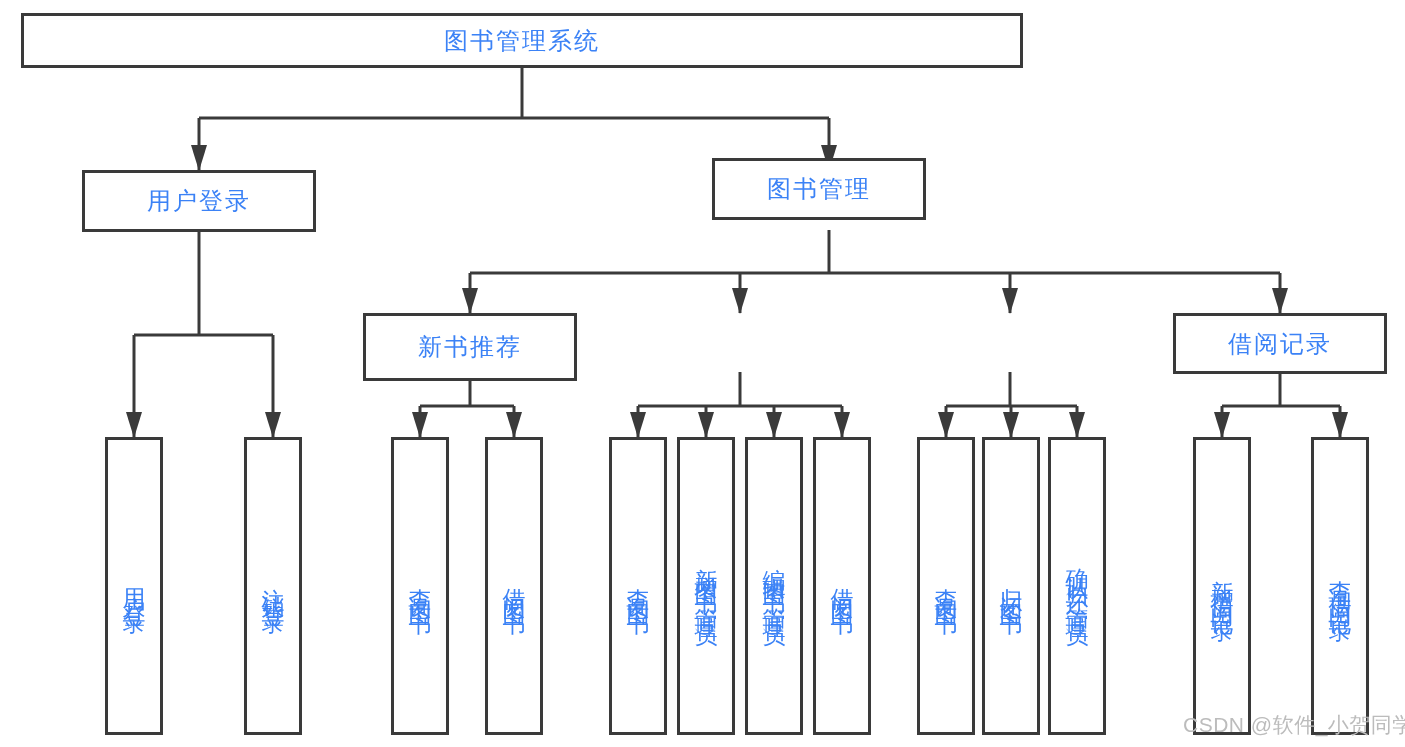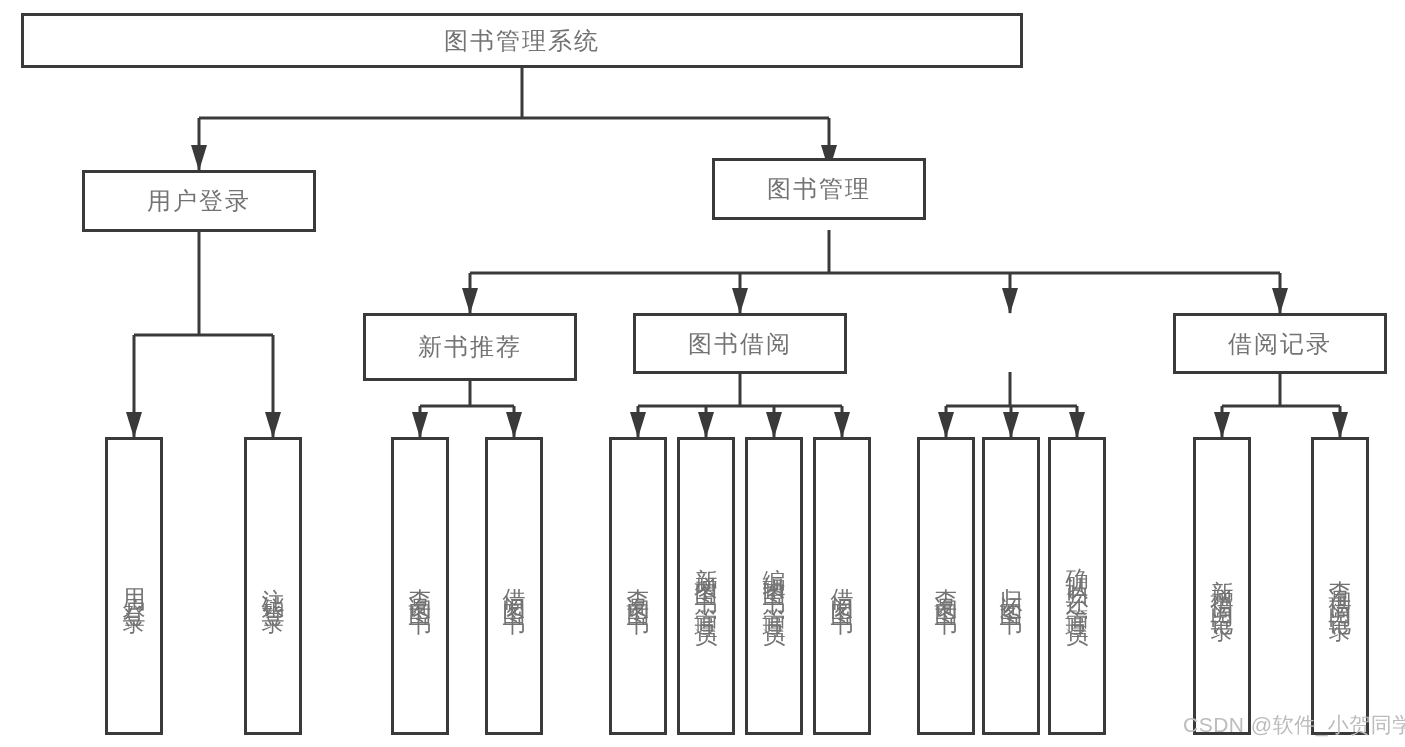--- a/index.html
+++ b/index.html
@@ -28,21 +28,21 @@
     fill: none;
   }
   .node {
     position: absolute;
     box-sizing: border-box;
     border: 3px solid #3a3a3a;
     background: #ffffff;
     display: flex;
     align-items: center;
     justify-content: center;
-    color: #737373;
+    color: #3b82f6;
   }
   .h-node {
     font-size: 24px;
     letter-spacing: 2px;
     white-space: nowrap;
   }
   .v-node span {
     writing-mode: vertical-rl;
     text-orientation: mixed;
     font-size: 23px;
@@ -112,21 +112,20 @@
     <path d="M1222 406 V437" marker-end="url(#arrow)"></path>
     <path d="M1340 406 V437" marker-end="url(#arrow)"></path>
   </svg>
 
   <div class="node h-node" style="left:21px; top:13px; width:1002px; height:55px;">图书管理系统</div>
 
   <div class="node h-node" style="left:82px; top:170px; width:234px; height:62px;">用户登录</div>
   <div class="node h-node" style="left:712px; top:158px; width:214px; height:62px;">图书管理</div>
 
   <div class="node h-node" style="left:363px; top:313px; width:214px; height:68px;">新书推荐</div>
-  <div class="node h-node" style="left:633px; top:313px; width:214px; height:61px;">图书借阅</div>
   <div class="node h-node" style="left:1173px; top:313px; width:214px; height:61px;">借阅记录</div>
 
   <div class="node v-node" style="left:105px; top:437px; width:58px; height:298px;">
     <span>用户登录</span>
   </div>
   <div class="node v-node" style="left:244px; top:437px; width:58px; height:298px;">
     <span>注销登录</span>
   </div>
 
   <div class="node v-node" style="left:391px; top:437px; width:58px; height:298px;">

